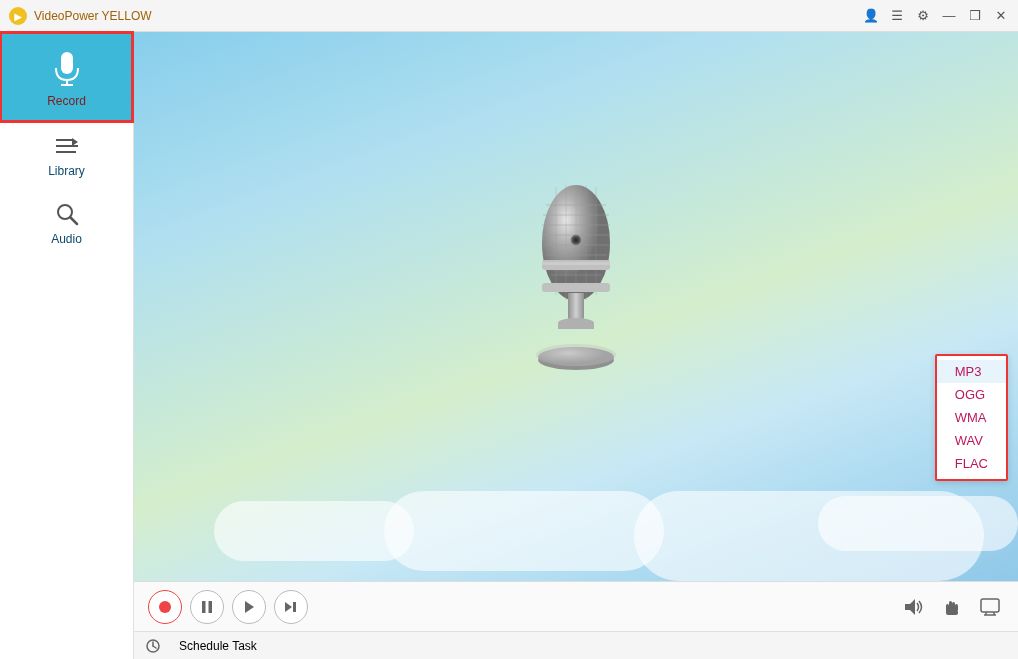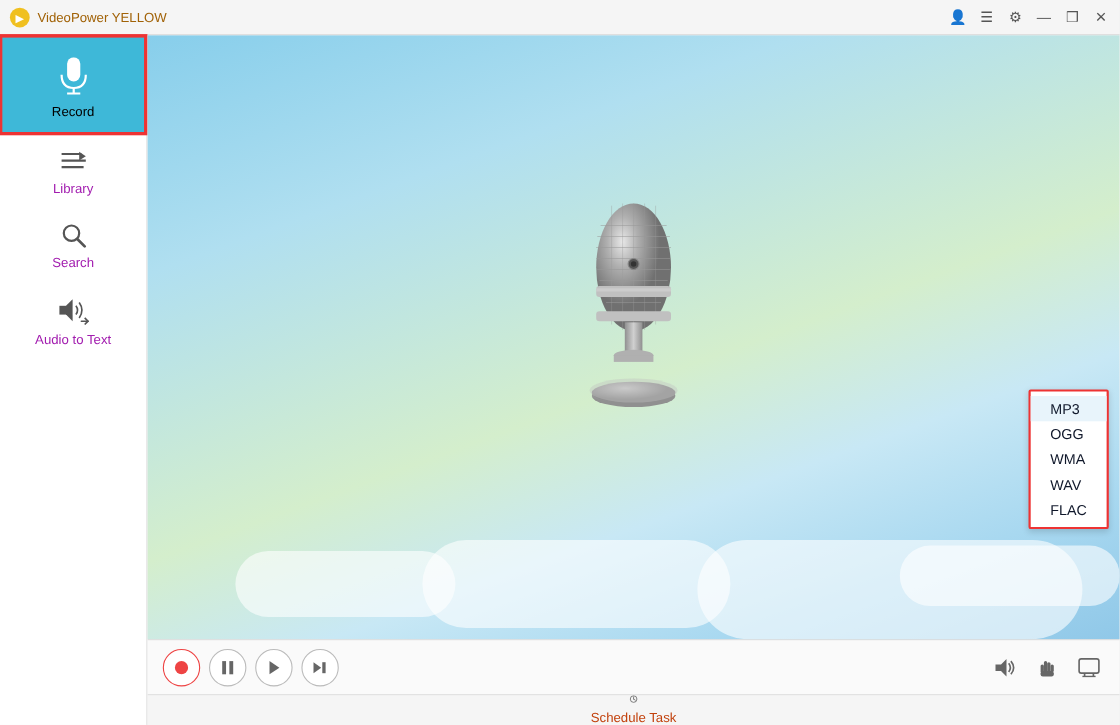--- a/index.html
+++ b/index.html
@@ -52,26 +52,26 @@
       padding-top: 0;
       flex-shrink: 0;
     }
     .sidebar-item {
       width: 100%;
       display: flex;
       flex-direction: column;
       align-items: center;
       padding: 14px 8px 10px;
       cursor: pointer;
-      color: #a21caf;
+      color: #0c4a6e;
       font-size: 12px;
     }
     .sidebar-item.active {
       background: #3eb8d8;
-      color: #000000;
+      color: #7f1d1d;
       border: 2px solid #e44;
     }
     .sidebar-icon {
       font-size: 22px;
       margin-bottom: 6px;
       display: flex;
       align-items: center;
       justify-content: center;
     }
     .sidebar-label {
@@ -138,21 +138,21 @@
       border: 2px solid #e33;
       border-radius: 2px;
       padding: 4px 0;
       min-width: 70px;
       box-shadow: 0 2px 6px rgba(0,0,0,0.15);
       z-index: 10;
     }
     .format-item {
       padding: 4px 18px;
       font-size: 13px;
-      color: #0f172a;
+      color: #be185d;
       cursor: pointer;
     }
     .format-item.selected {
       background: #e8f4fb;
     }
 
     
     .bottom-bar {
       height: 50px;
       background: #fafafa;
@@ -194,23 +194,22 @@
 
     
     .schedule-bar {
       height: 28px;
       background: #f5f5f5;
       border-top: 1px solid #e0e0e0;
       display: flex;
       align-items: center;
       padding: 0 12px;
       font-size: 12px;
-      color: #c2410c;
-      gap: 6px;
-      flex-direction: column;
+      color: #000000;
+      gap: 19px;
     }
 
     
     .record-active-border {
       outline: 3px solid #e33;
       outline-offset: -2px;
     }
   </style>
 </head>
 <body>
@@ -265,40 +264,24 @@
       <span class="sidebar-label">Library</span>
     </div>
 
     <div class="sidebar-item">
       <div class="sidebar-icon">
         <svg width="24" height="24" viewBox="0 0 24 24">
           <circle cx="10" cy="10" r="7" stroke="#555" stroke-width="2" fill="none"></circle>
           <line x1="15.5" y1="15.5" x2="22" y2="22" stroke="#555" stroke-width="2.5" stroke-linecap="round"></line>
         </svg>
       </div>
-      <span class="sidebar-label">Search</span>
-    </div>
-
-
-    <div class="sidebar-item">
-      <div class="sidebar-icon">
-        <svg width="30" height="26" viewBox="0 0 30 26">
-
-          <rect x="2" y="8" width="6" height="8" fill="#555"></rect>
-          <polygon points="8,8 14,2 14,22 8,16" fill="#555"></polygon>
-
-          <path d="M17 8 Q20 12 17 16" stroke="#555" stroke-width="1.5" fill="none"></path>
-          <path d="M20 5 Q25 12 20 19" stroke="#555" stroke-width="1.5" fill="none"></path>
-
-          <line x1="22" y1="22" x2="28" y2="22" stroke="#555" stroke-width="1.5" stroke-linecap="round"></line>
-          <polyline points="25,19 28,22 25,25" stroke="#555" stroke-width="1.5" fill="none"></polyline>
-        </svg>
-      </div>
-      <span class="sidebar-label" style="text-align:center;line-height:1.2;">Audio to Text</span>
-    </div>
+      <span class="sidebar-label">Audio</span>
+    </div>
+
+
 
 
   </div>
 
   <div class="main-content">
 
     <div class="content-area">
 
       <div class="cloud cloud1"></div>
       <div class="cloud cloud2"></div>

